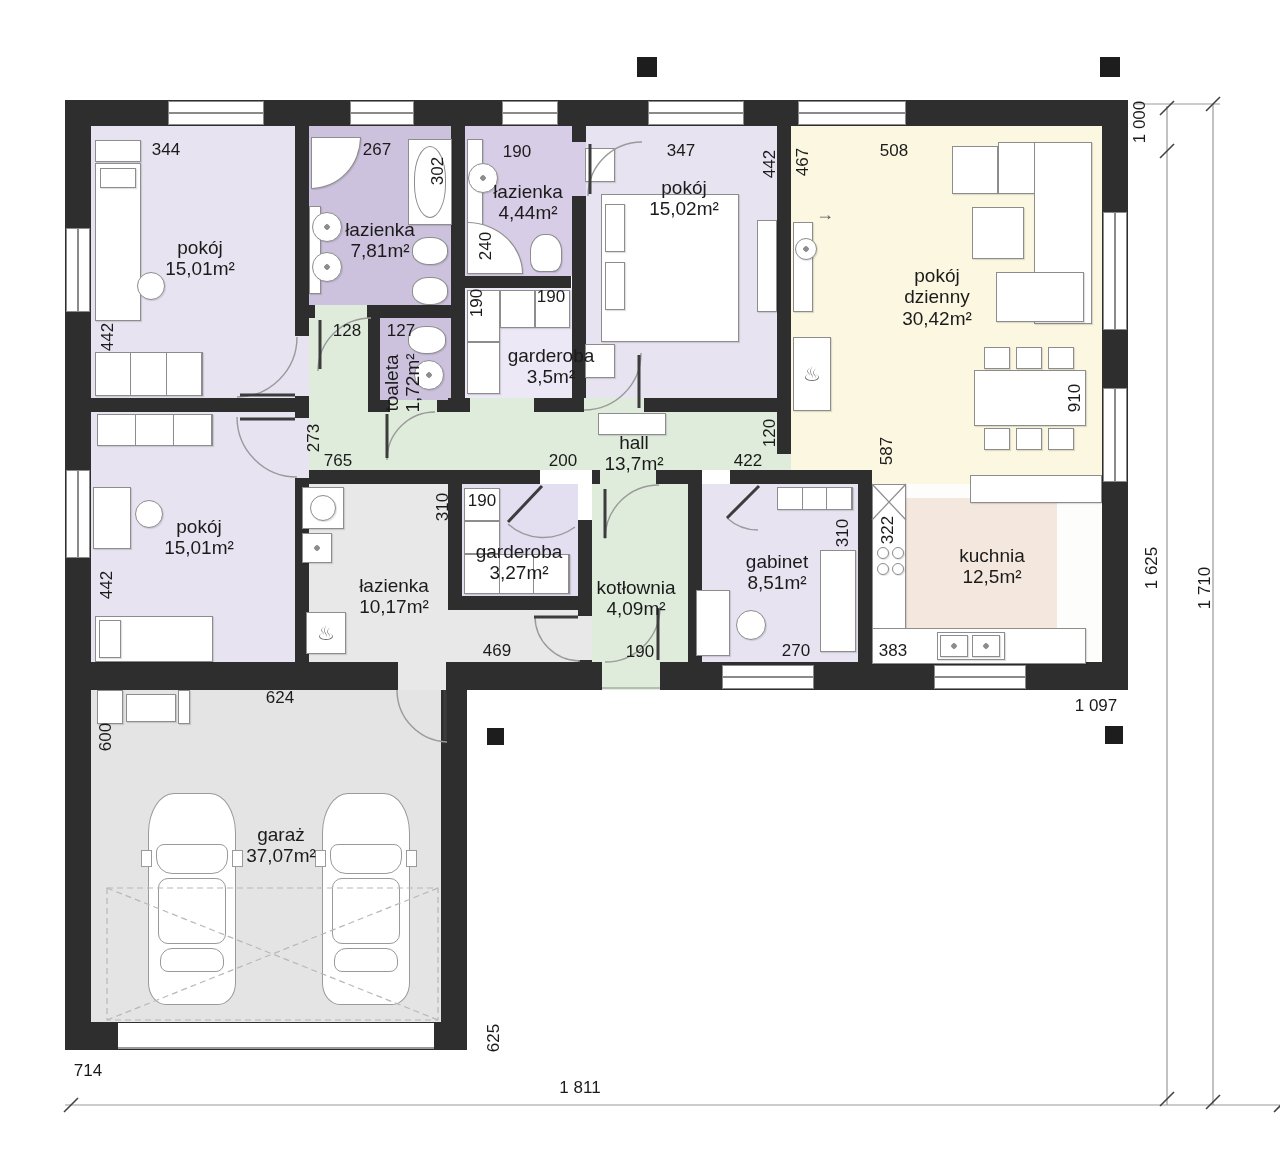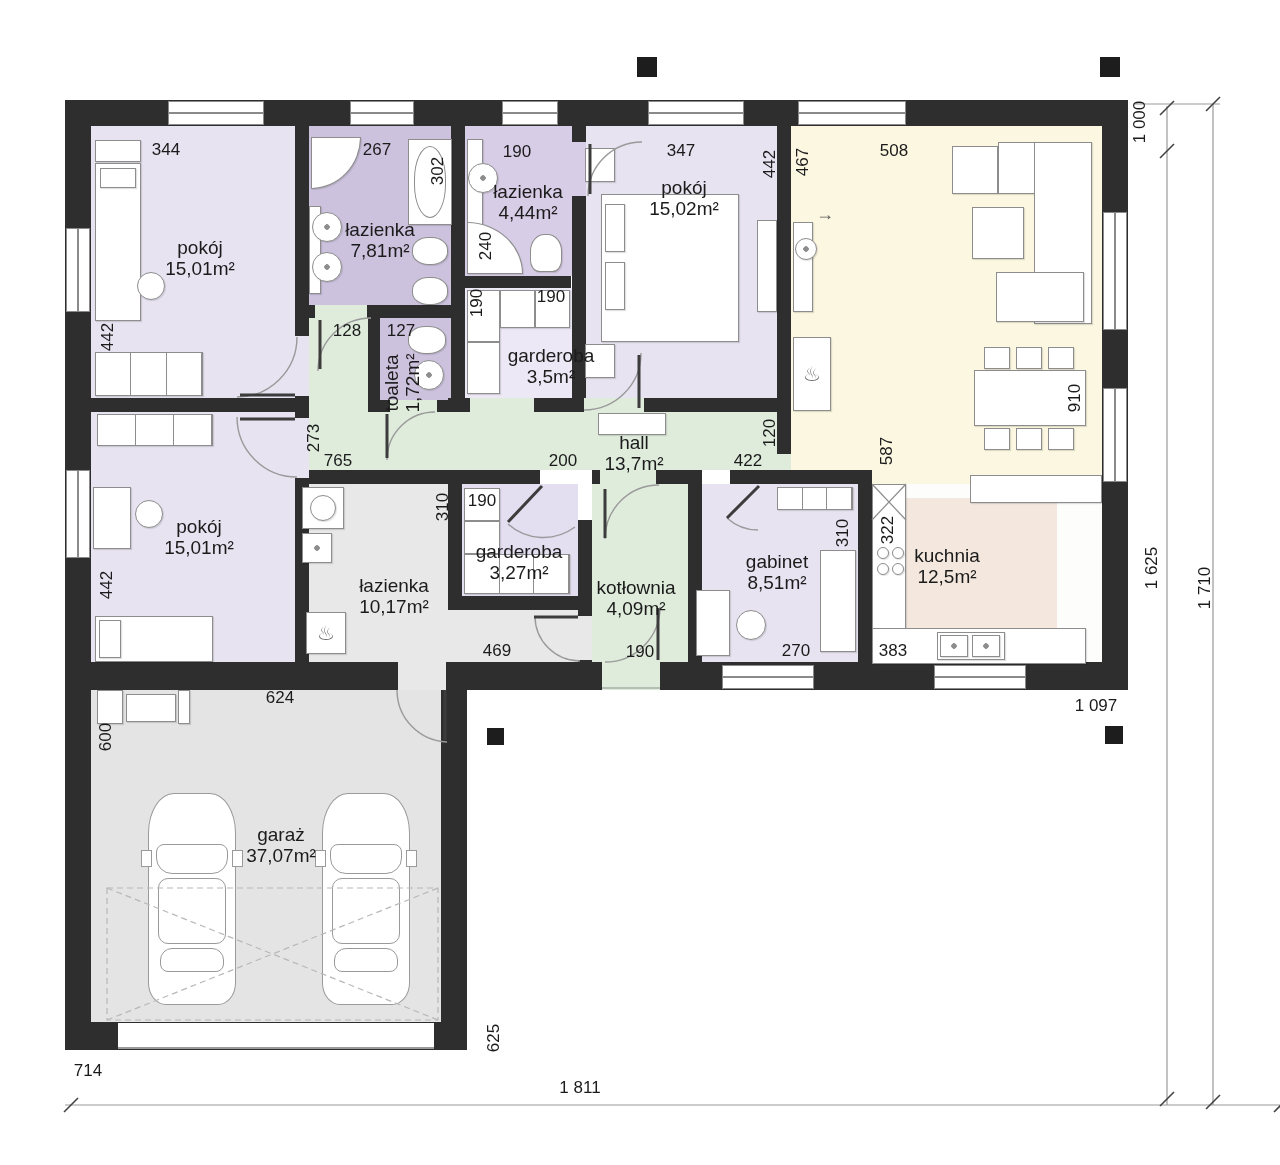--- a/index.html
+++ b/index.html
@@ -295,20 +295,24 @@
     <span>4,44m²</span>
   </div>
   <div class="rlabel" style="left:551px;top:366px;width:140px">
     <span>garderoba</span>
     <span>3,5m²</span>
   </div>
   <div class="rlabel" style="left:684px;top:198px;width:130px">
     <span>pokój</span>
     <span>15,02m²</span>
   </div>
+  <div class="rlabel" style="left:937px;top:297px;width:100px">
+    <span>pokój dzienny</span>
+    <span>30,42m²</span>
+  </div>
   <div class="rlabel" style="left:634px;top:453px;width:110px">
     <span>hall</span>
     <span>13,7m²</span>
   </div>
   <div class="rlabel" style="left:199px;top:537px;width:130px">
     <span>pokój</span>
     <span>15,01m²</span>
   </div>
   <div class="rlabel" style="left:394px;top:596px;width:140px">
     <span>łazienka</span>
@@ -319,21 +323,21 @@
     <span>3,27m²</span>
   </div>
   <div class="rlabel" style="left:636px;top:598px;width:130px">
     <span>kotłownia</span>
     <span>4,09m²</span>
   </div>
   <div class="rlabel" style="left:777px;top:572px;width:120px">
     <span>gabinet</span>
     <span>8,51m²</span>
   </div>
-  <div class="rlabel" style="left:947px;top:566px;width:120px">
+  <div class="rlabel" style="left:992px;top:566px;width:120px">
     <span>kuchnia</span>
     <span>12,5m²</span>
   </div>
   <div class="rlabel" style="left:281px;top:845px;width:130px">
     <span>garaż</span>
     <span>37,07m²</span>
   </div>
 
   <div class="dim" style="left:166px;top:150px">344</div>
   <div class="dim" style="left:377px;top:150px">267</div>

